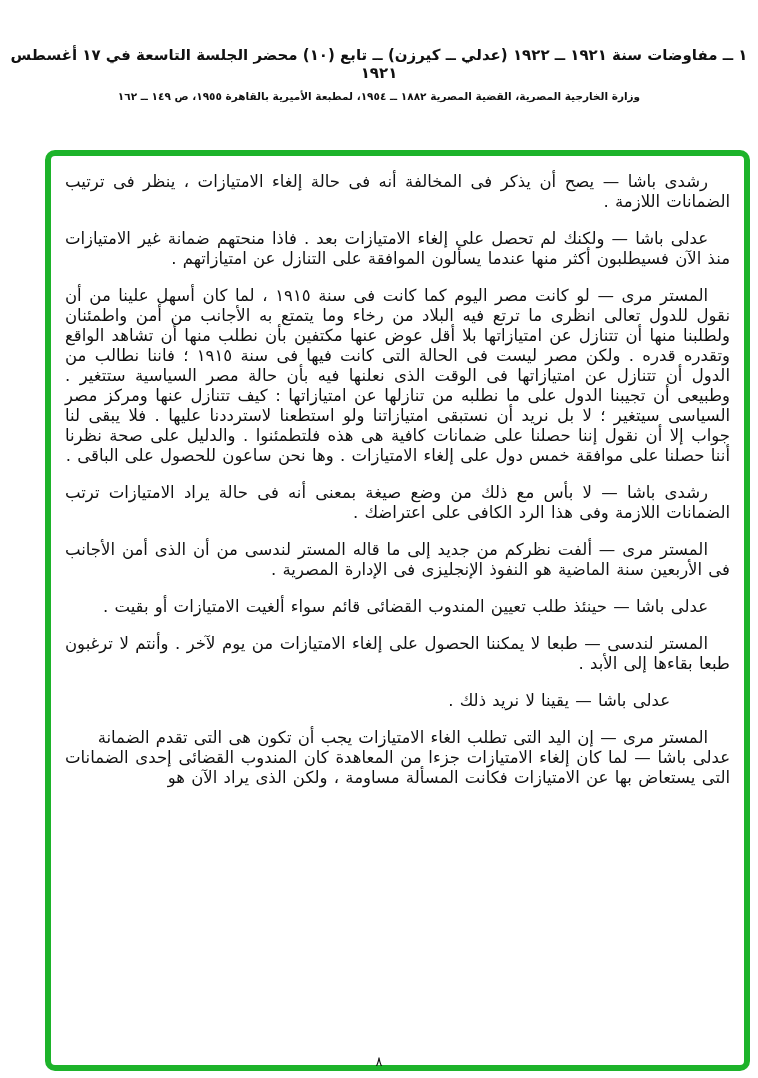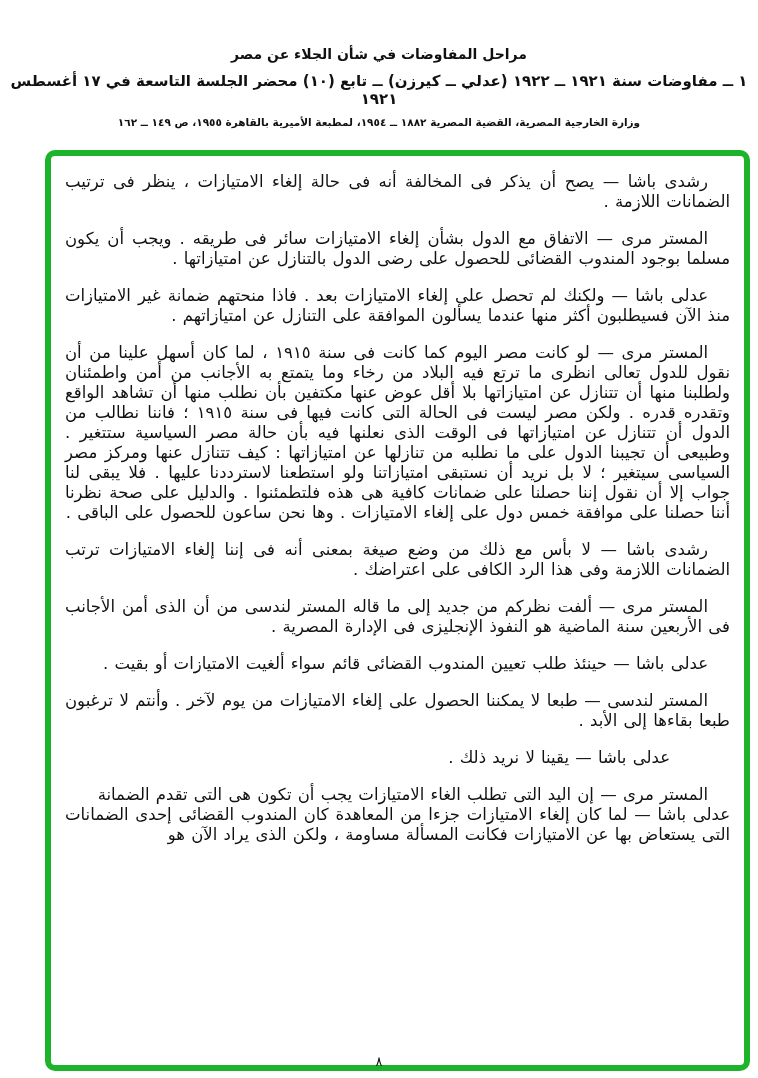--- a/index.html
+++ b/index.html
@@ -83,32 +83,30 @@
     font-size: 13px;
     color: #111111;
   }
 </style>
 </head>
 <body>
 
 <div class="page">
 
   <div class="header">
-    <p class="title">مراحل المفاوضات في شأن الجلاء عن مصر</p>
     <p class="subtitle">١ ــ مفاوضات سنة ١٩٢١ ــ ١٩٢٢ (عدلي ــ كيرزن) ــ تابع (١٠) محضر الجلسة التاسعة في ١٧ أغسطس ١٩٢١</p>
     <p class="source">وزارة الخارجية المصرية، القضية المصرية ١٨٨٢ ــ ١٩٥٤، لمطبعة الأميرية بالقاهرة ١٩٥٥، ص ١٤٩ ــ ١٦٢</p>
   </div>
 
   <div class="highlight-box">
     <div class="body-text">
       <p>رشدى باشا — يصح أن يذكر فى المخالفة أنه فى حالة إلغاء الامتيازات ، ينظر فى ترتيب الضمانات اللازمة .</p>
-      <p>المستر مرى — الاتفاق مع الدول بشأن إلغاء الامتيازات سائر فى طريقه . ويجب أن يكون مسلما بوجود المندوب القضائى للحصول على رضى الدول بالتنازل عن امتيازاتها .</p>
       <p>عدلى باشا — ولكنك لم تحصل على إلغاء الامتيازات بعد . فاذا منحتهم ضمانة غير الامتيازات منذ الآن فسيطلبون أكثر منها عندما يسألون الموافقة على التنازل عن امتيازاتهم .</p>
       <p>المستر مرى — لو كانت مصر اليوم كما كانت فى سنة ١٩١٥ ، لما كان أسهل علينا من أن نقول للدول تعالى انظرى ما ترتع فيه البلاد من رخاء وما يتمتع به الأجانب من أمن واطمئنان ولطلبنا منها أن تتنازل عن امتيازاتها بلا أقل عوض عنها مكتفين بأن نطلب منها أن تشاهد الواقع وتقدره قدره . ولكن مصر ليست فى الحالة التى كانت فيها فى سنة ١٩١٥ ؛ فاننا نطالب من الدول أن تتنازل عن امتيازاتها فى الوقت الذى نعلنها فيه بأن حالة مصر السياسية ستتغير . وطبيعى أن تجيبنا الدول على ما نطلبه من تنازلها عن امتيازاتها : كيف تتنازل عنها ومركز مصر السياسى سيتغير ؛ لا بل نريد أن نستبقى امتيازاتنا ولو استطعنا لاسترددنا عليها . فلا يبقى لنا جواب إلا أن نقول إننا حصلنا على ضمانات كافية هى هذه فلتطمئنوا . والدليل على صحة نظرنا أننا حصلنا على موافقة خمس دول على إلغاء الامتيازات . وها نحن ساعون للحصول على الباقى .</p>
-      <p>رشدى باشا — لا بأس مع ذلك من وضع صيغة بمعنى أنه فى إننا إلغاء الامتيازات ترتب الضمانات اللازمة وفى هذا الرد الكافى على اعتراضك .</p>
+      <p>رشدى باشا — لا بأس مع ذلك من وضع صيغة بمعنى أنه فى حالة يراد الامتيازات ترتب الضمانات اللازمة وفى هذا الرد الكافى على اعتراضك .</p>
       <p>المستر مرى — ألفت نظركم من جديد إلى ما قاله المستر لندسى من أن الذى أمن الأجانب فى الأربعين سنة الماضية هو النفوذ الإنجليزى فى الإدارة المصرية .</p>
       <p>عدلى باشا — حينئذ طلب تعيين المندوب القضائى قائم سواء ألغيت الامتيازات أو بقيت .</p>
       <p>المستر لندسى — طبعا لا يمكننا الحصول على إلغاء الامتيازات من يوم لآخر . وأنتم لا ترغبون طبعا بقاءها إلى الأبد .</p>
       <p class="short-center">عدلى باشا — يقينا لا نريد ذلك .</p>
       <p class="no-gap">المستر مرى — إن اليد التى تطلب الغاء الامتيازات يجب أن تكون هى التى تقدم الضمانة</p>
       <p class="no-indent">عدلى باشا — لما كان إلغاء الامتيازات جزءا من المعاهدة كان المندوب القضائى إحدى الضمانات التى يستعاض بها عن الامتيازات فكانت المسألة مساومة ، ولكن الذى يراد الآن هو</p>
     </div>
   </div>
 
   <div class="footer">

